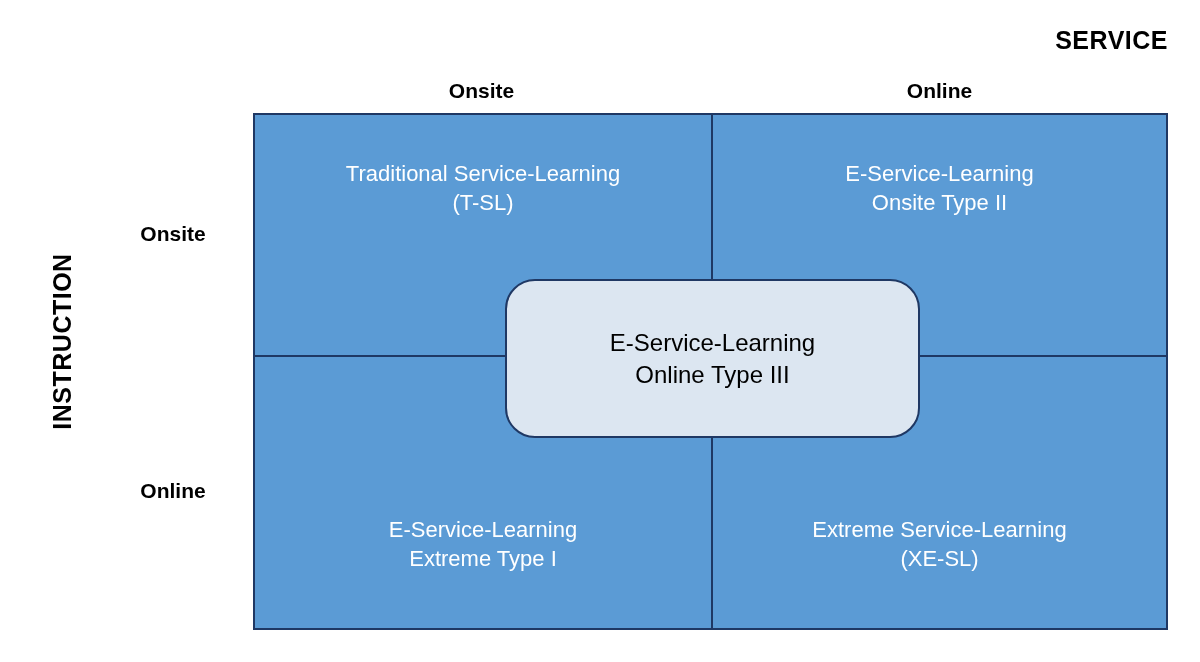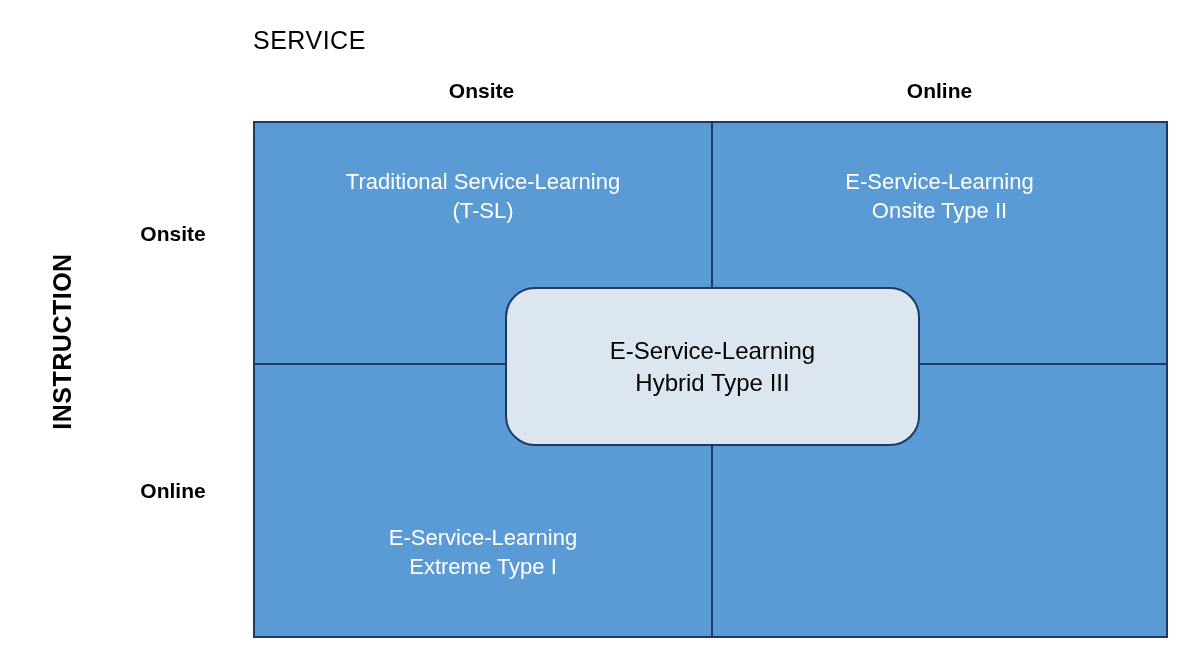--- a/index.html
+++ b/index.html
@@ -14,23 +14,23 @@
     font-family: "Liberation Sans", sans-serif;
     overflow: hidden;
   }
 
   
   #service-axis-title {
     position: absolute;
     left: 253px;
     top: 26px;
     width: 915px;
-    text-align: left;
+    text-align: right;
     font-size: 25px;
-    font-weight: normal;
+    font-weight: bold;
     letter-spacing: 0.5px;
     color: #000000;
   }
 
   
   .col-header {
     position: absolute;
     top: 79px;
     font-size: 21px;
     font-weight: bold;
@@ -65,21 +65,21 @@
     font-weight: bold;
     color: #000000;
   }
   #row-header-onsite { top: 222px; }
   #row-header-online { top: 479px; }
 
   
   #matrix-grid {
     position: absolute;
     left: 253px;
-    top: 121px;
+    top: 113px;
     width: 915px;
     height: 517px;
     background: #5b9bd5;
     border: 2px solid #1f3864;
     box-sizing: border-box;
   }
 
   
   #divider-vertical {
     position: absolute;
@@ -175,22 +175,26 @@
   <div class="quadrant" id="quadrant-top-right">
     <span class="line">E-Service-Learning</span>
     <span class="line">Onsite Type II</span>
   </div>
 
   <div class="quadrant" id="quadrant-bottom-left">
     <span class="line">E-Service-Learning</span>
     <span class="line">Extreme Type I</span>
   </div>
 
+  <div class="quadrant" id="quadrant-bottom-right">
+    <span class="line">Extreme Service-Learning</span>
+    <span class="line">(XE-SL)</span>
+  </div>
 
   <div id="divider-vertical"></div>
   <div id="divider-horizontal"></div>
 
   <div id="center-box">
     <span class="line">E-Service-Learning</span>
-    <span class="line">Hybrid Type III</span>
+    <span class="line">Online Type III</span>
   </div>
 
 </div>
 
 </body></html>

